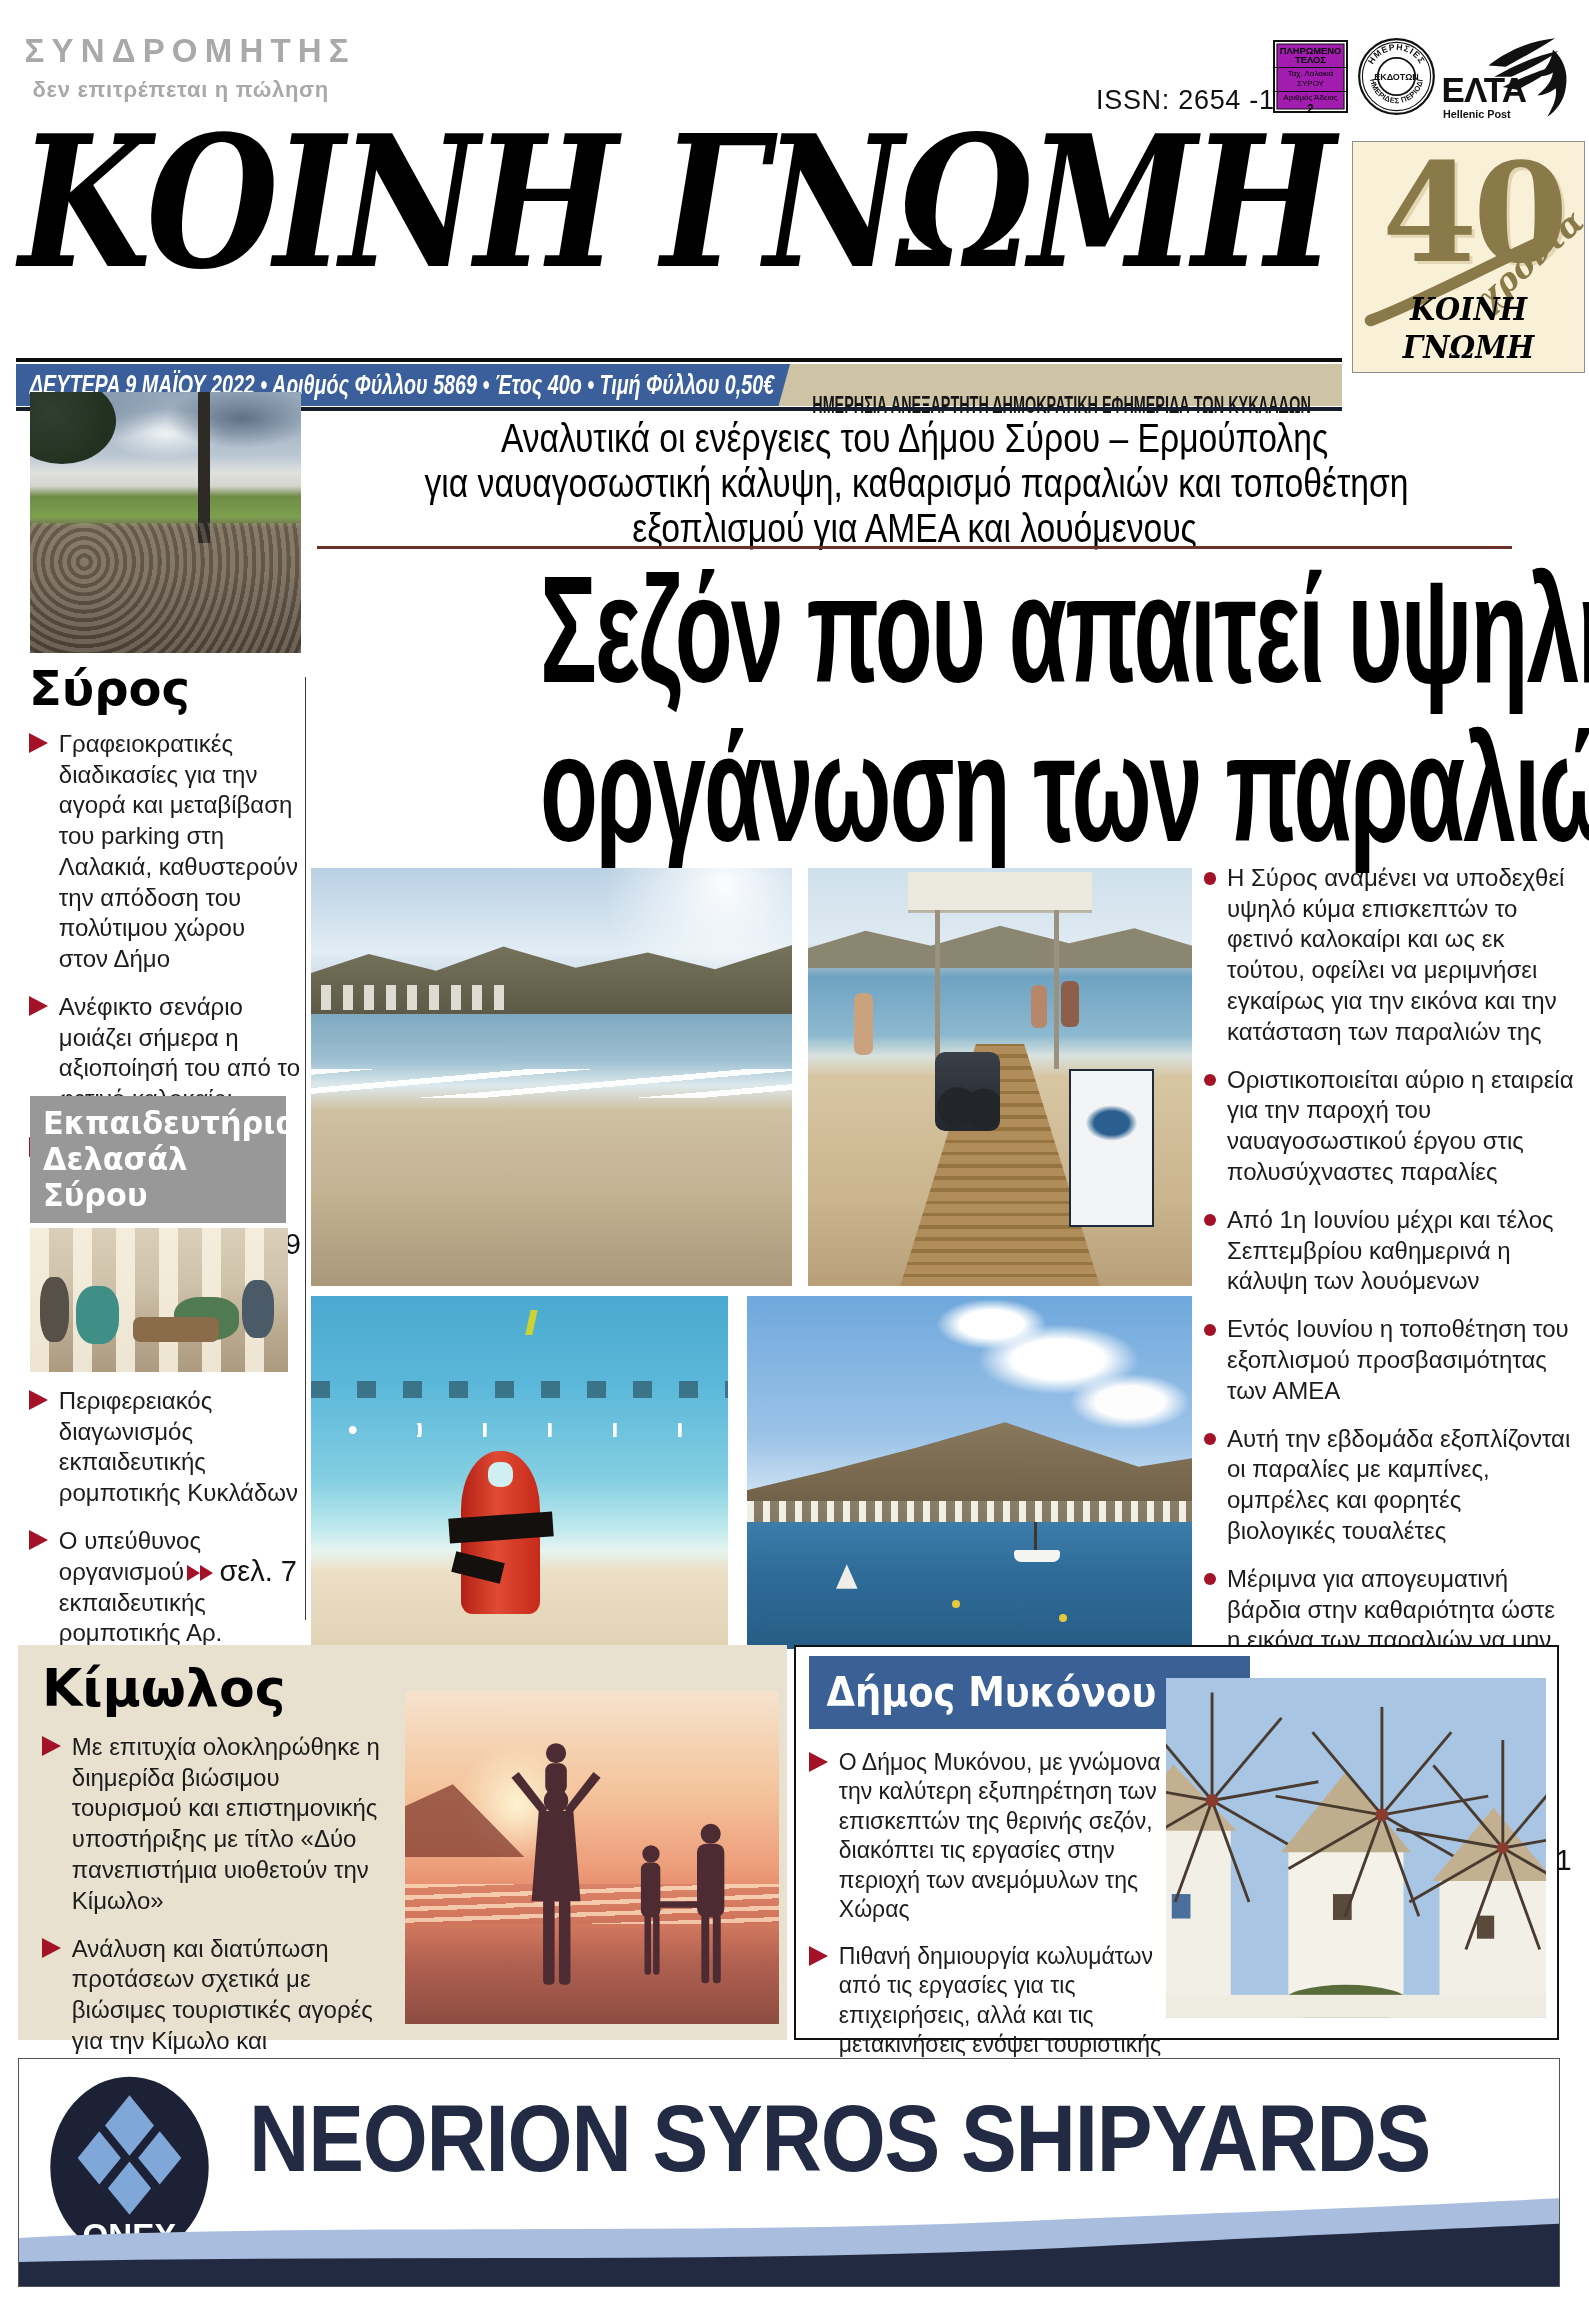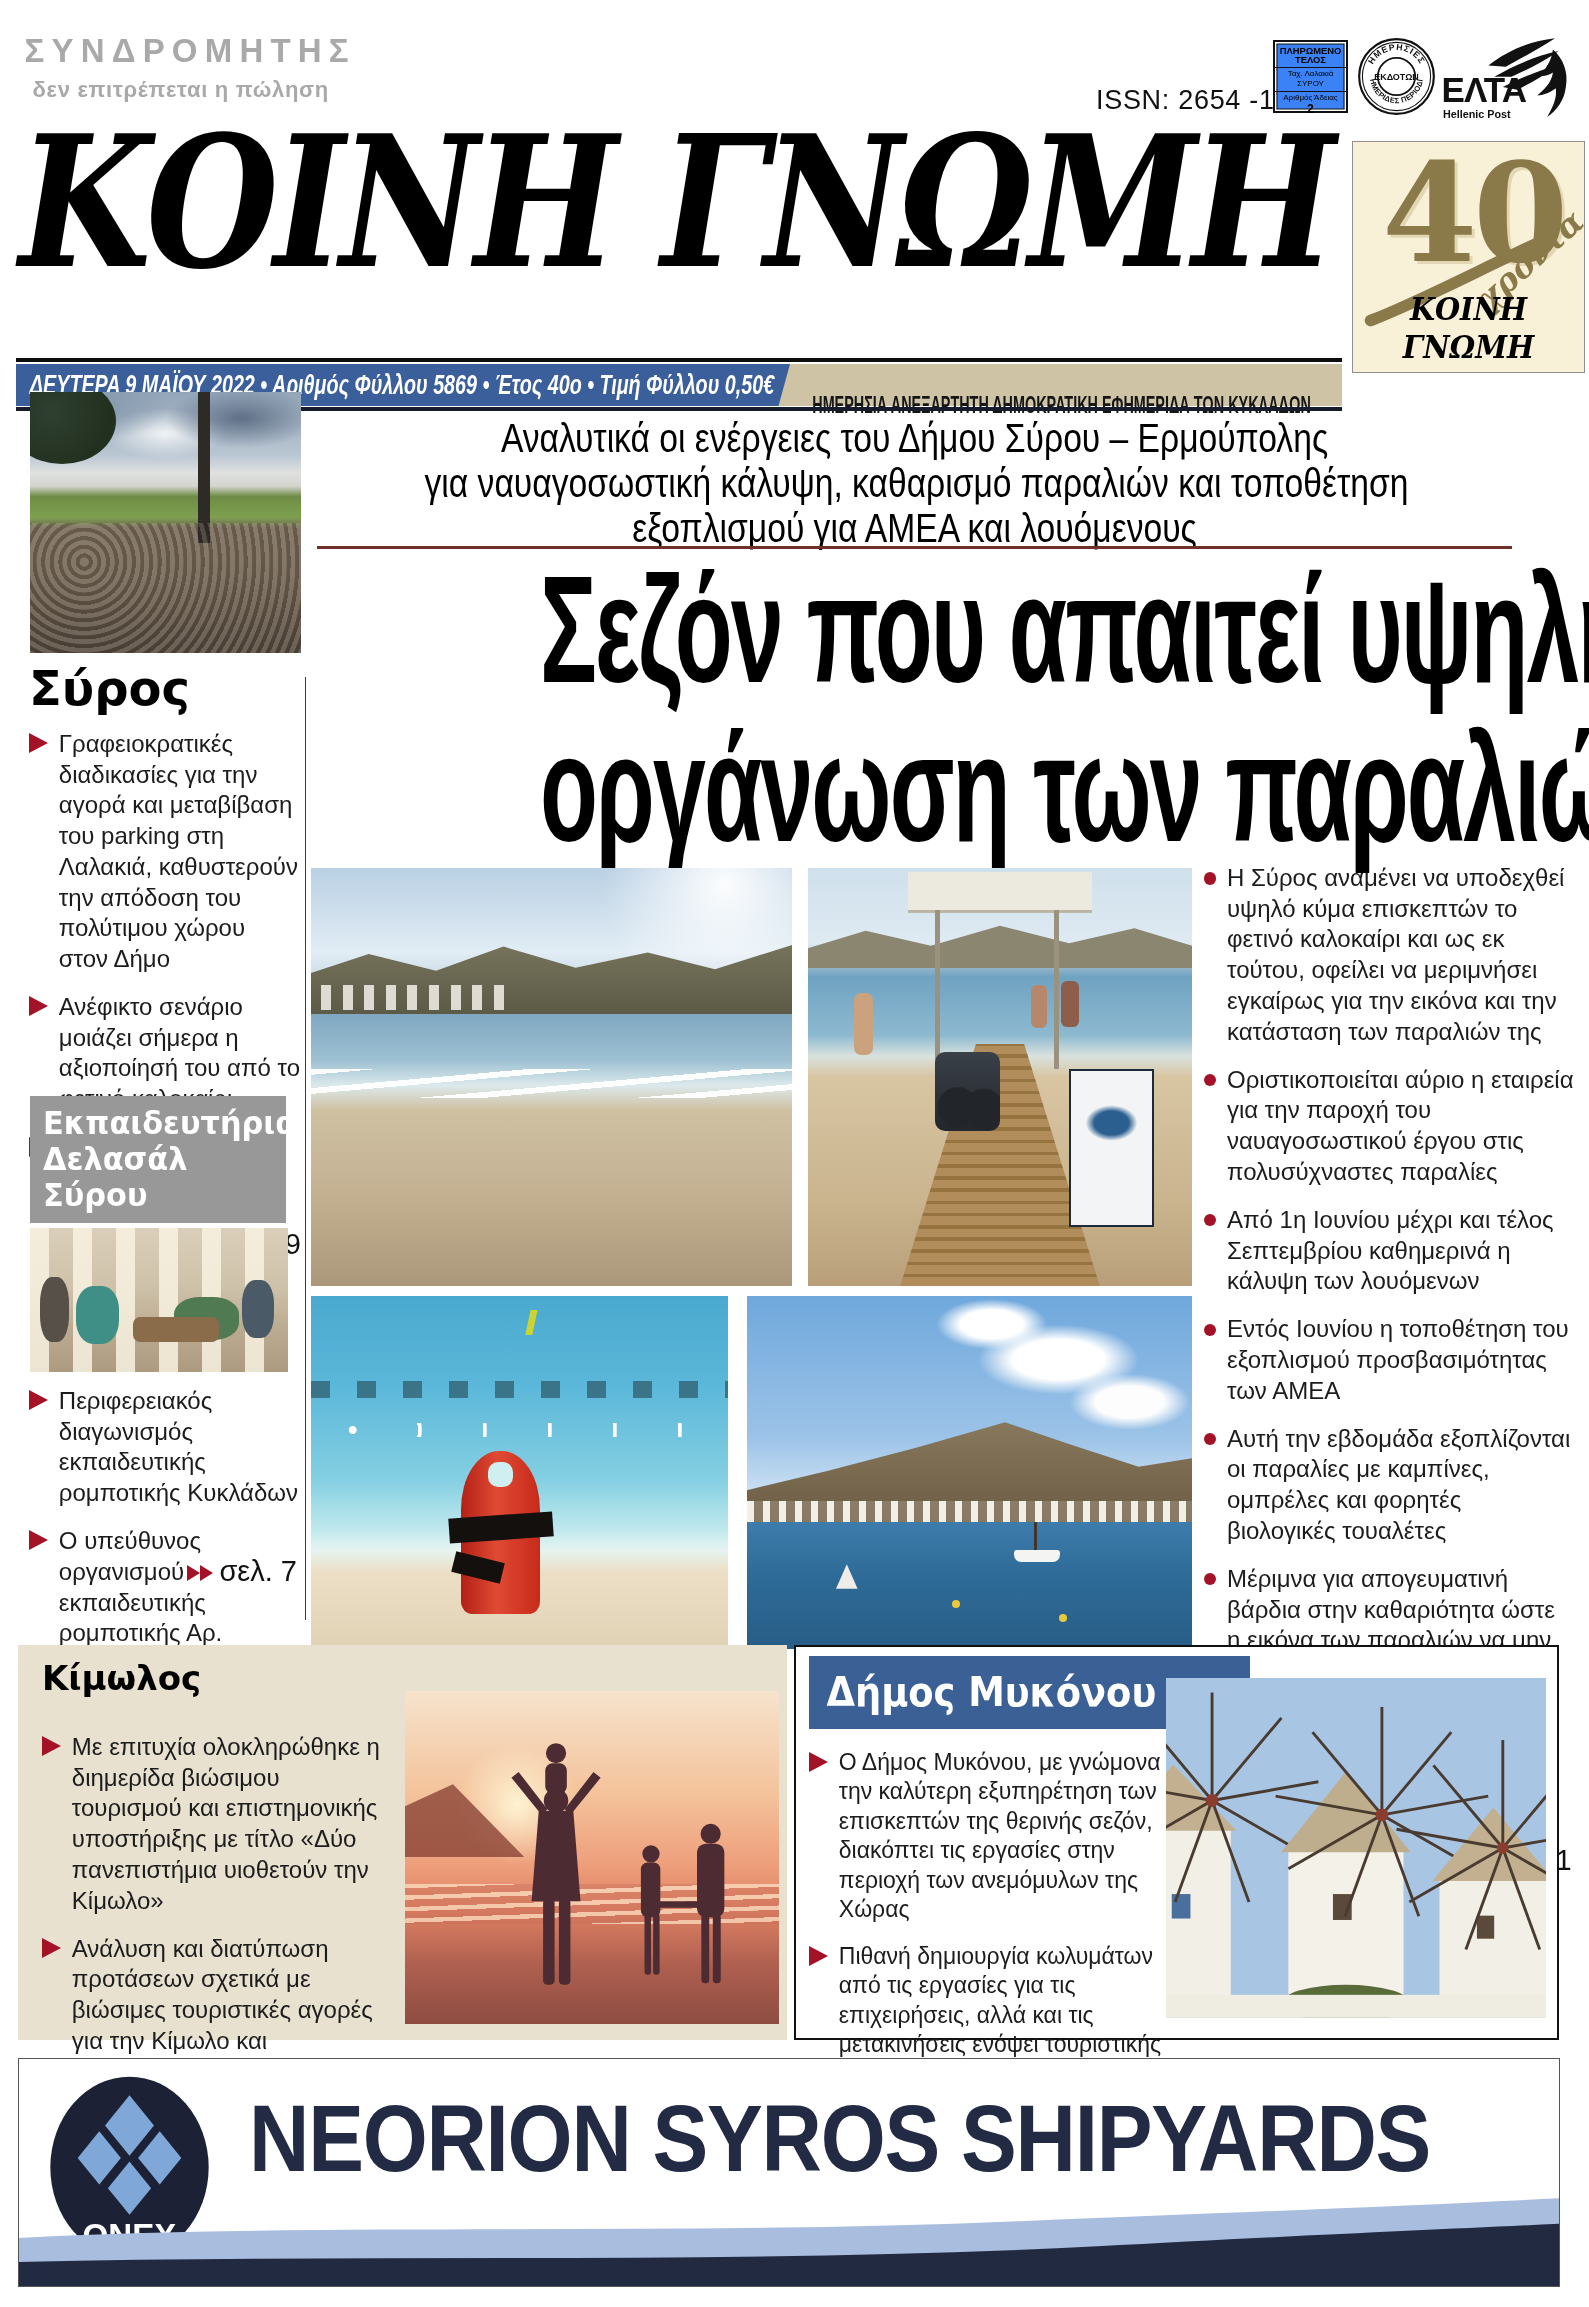--- a/index.html
+++ b/index.html
@@ -8,21 +8,21 @@
   .page { position:absolute; inset:0; background:#fff; }
 
   
   .subscriber { position:absolute; left:24.5px; top:32px; color:#a9a9a9; }
   .sub-title { font-weight:bold; font-size:33px; letter-spacing:7.2px; }
   .sub-sub   { font-weight:bold; font-size:22px; margin-top:7.2px; letter-spacing:0.7px;margin-left:8px; }
   .issn { position:absolute; left:1096px; top:85px; font-size:27px; color:#111; letter-spacing:0.7px; }
 
   .postage { position:absolute; left:1273px; top:40px; width:75px; height:73px;
              border:2.2px solid #111; box-shadow:inset 0 0 0 1.4px #fff, inset 0 0 0 2.5px #111;
-             padding:3.6px 2.2px 1.4px; text-align:center; background:#3b82f6; }
+             padding:3.6px 2.2px 1.4px; text-align:center; background:#a21caf; }
   .postage .p1 { font-size:9.4px; font-weight:bold; line-height:1.05; }
   .postage .p-div { border-top:1.1px solid #111; margin:1.4px -2.2px; }
   .postage .p2 { font-size:8px; line-height:1.25; }
   .postage .p3 { font-size:12.2px; font-weight:bold; line-height:1; }
 
   .stamp { position:absolute; left:1357px; top:37px; width:79px; height:79px; }
   .elta { position:absolute; left:1440px; top:35px; width:133px; height:88px; }
   .elta-name { position:absolute; left:1.4px; top:35px; font-size:35px; font-weight:bold; color:#111;
                font-family:"Liberation Sans",sans-serif; letter-spacing:-0.7px; }
   .elta-sub  { position:absolute; left:2.9px; top:73px; font-size:10.8px; font-weight:bold; color:#111; }
@@ -195,21 +195,21 @@
       repeating-linear-gradient(90deg, rgba(245,238,220,.9) 0 19px, rgba(190,170,140,.35) 19px 43px),
       linear-gradient(180deg, #e9e2d2 0%, #d8cfbb 40%, #b9ab92 70%, #a4937a 100%); }
   #photo-class .blob1 { left:18%; top:40%; width:43px; height:58px; border-radius:40%; background:#3f8f86; }
   #photo-class .blob2 { left:56%; top:48%; width:65px; height:43px; border-radius:40%; background:#4f7a52; }
   #photo-class .blob3 { left:40%; top:62%; width:86px; height:24.5px; border-radius:7.2px; background:#8a6b4a; }
   #photo-class .blob4 { left:4%; top:34%; width:29px; height:65px; border-radius:40%; background:#565049; }
   #photo-class .blob5 { left:82%; top:36%; width:32px; height:58px; border-radius:40%; background:#4a5a66; }
 
   
   .kimolos-box { position:absolute; left:18px; top:1645px; width:769px; height:395px; background:#e8e1cf; }
-  #kimolos-head { left:42px; top:1658px; font-size:34px; }
+  #kimolos-head { left:42px; top:1658px; font-size:52px; }
   #kimolos-bullets { position:absolute; left:42px; top:1732px; width:338px; }
   #photo-sunset { left:405px; top:1691px; width:374px; height:333px;
     background:
       radial-gradient(circle 86px at 30% 34%, rgba(255,246,214,.95), rgba(255,246,214,0) 70%),
       linear-gradient(180deg, #f6e3cd 0%, #f4c49c 30%, #ee9f7c 52%, #dd8063 66%, #b06050 82%, #8d4c41 100%); }
   #photo-sunset .mount { left:0; top:28%; width:32%; height:22%;
       clip-path:polygon(0 100%, 0 30%, 40% 0, 100% 100%); background:#8a4436; opacity:.8; }
   #photo-sunset .sea { left:0; top:58%; width:100%; height:12%;
       background:repeating-linear-gradient(178deg, rgba(255,230,200,.7) 0 4.3px, rgba(200,110,90,.4) 4.3px 11.5px); }
 

